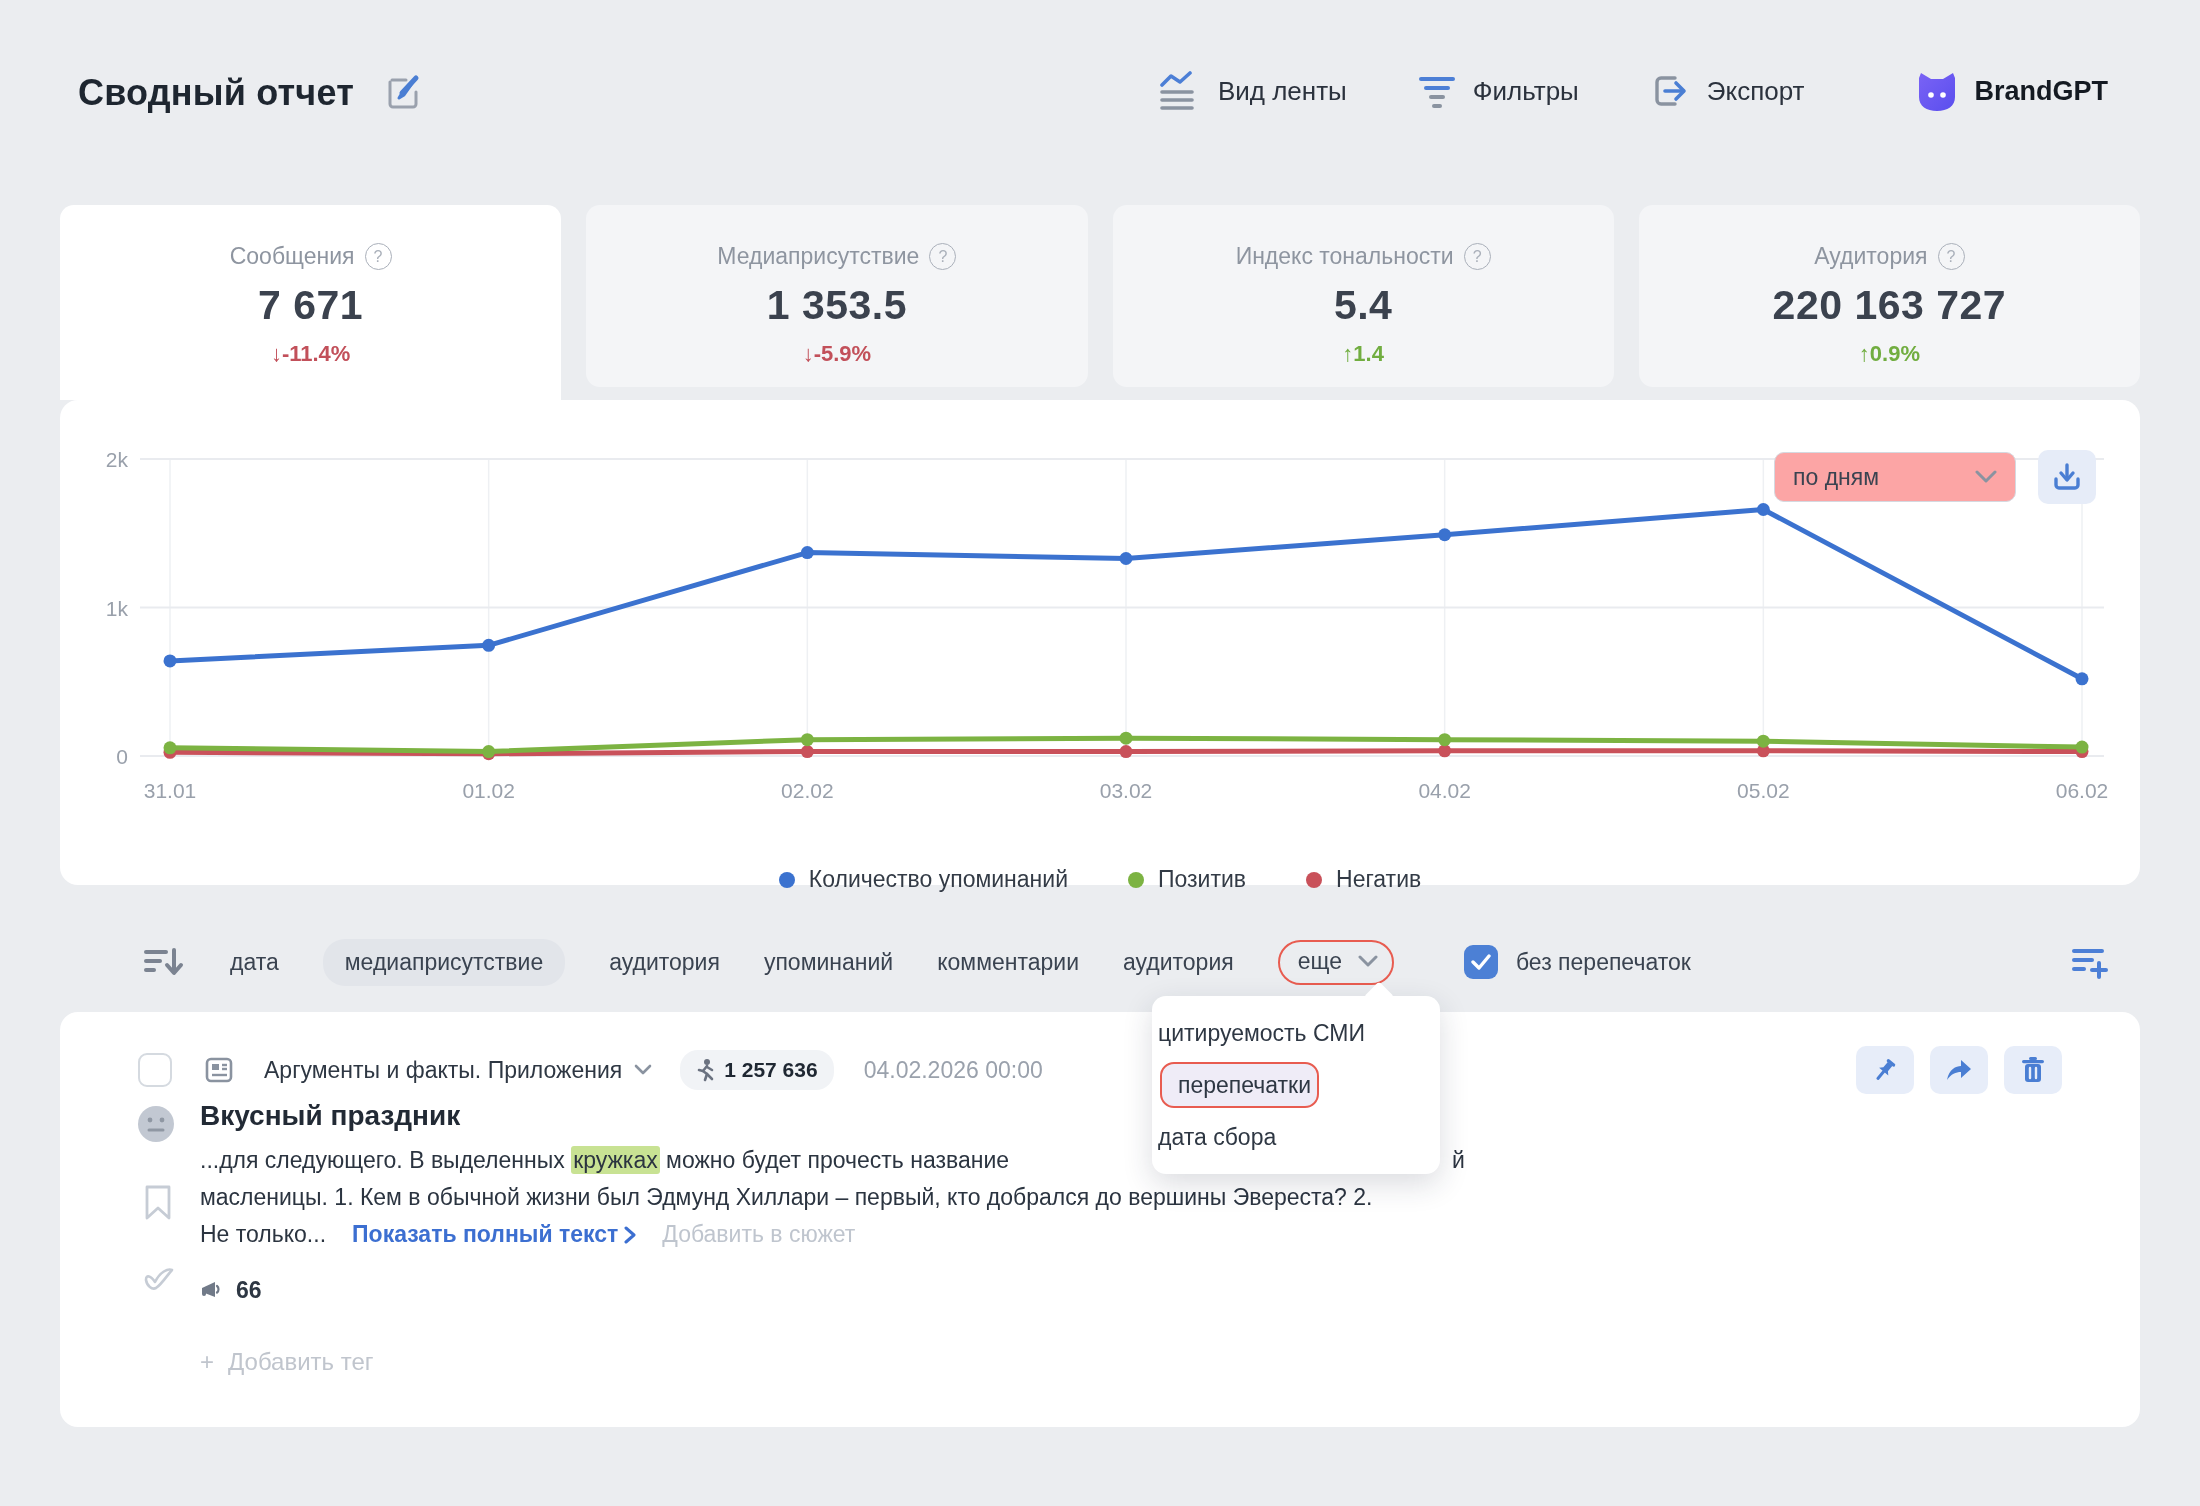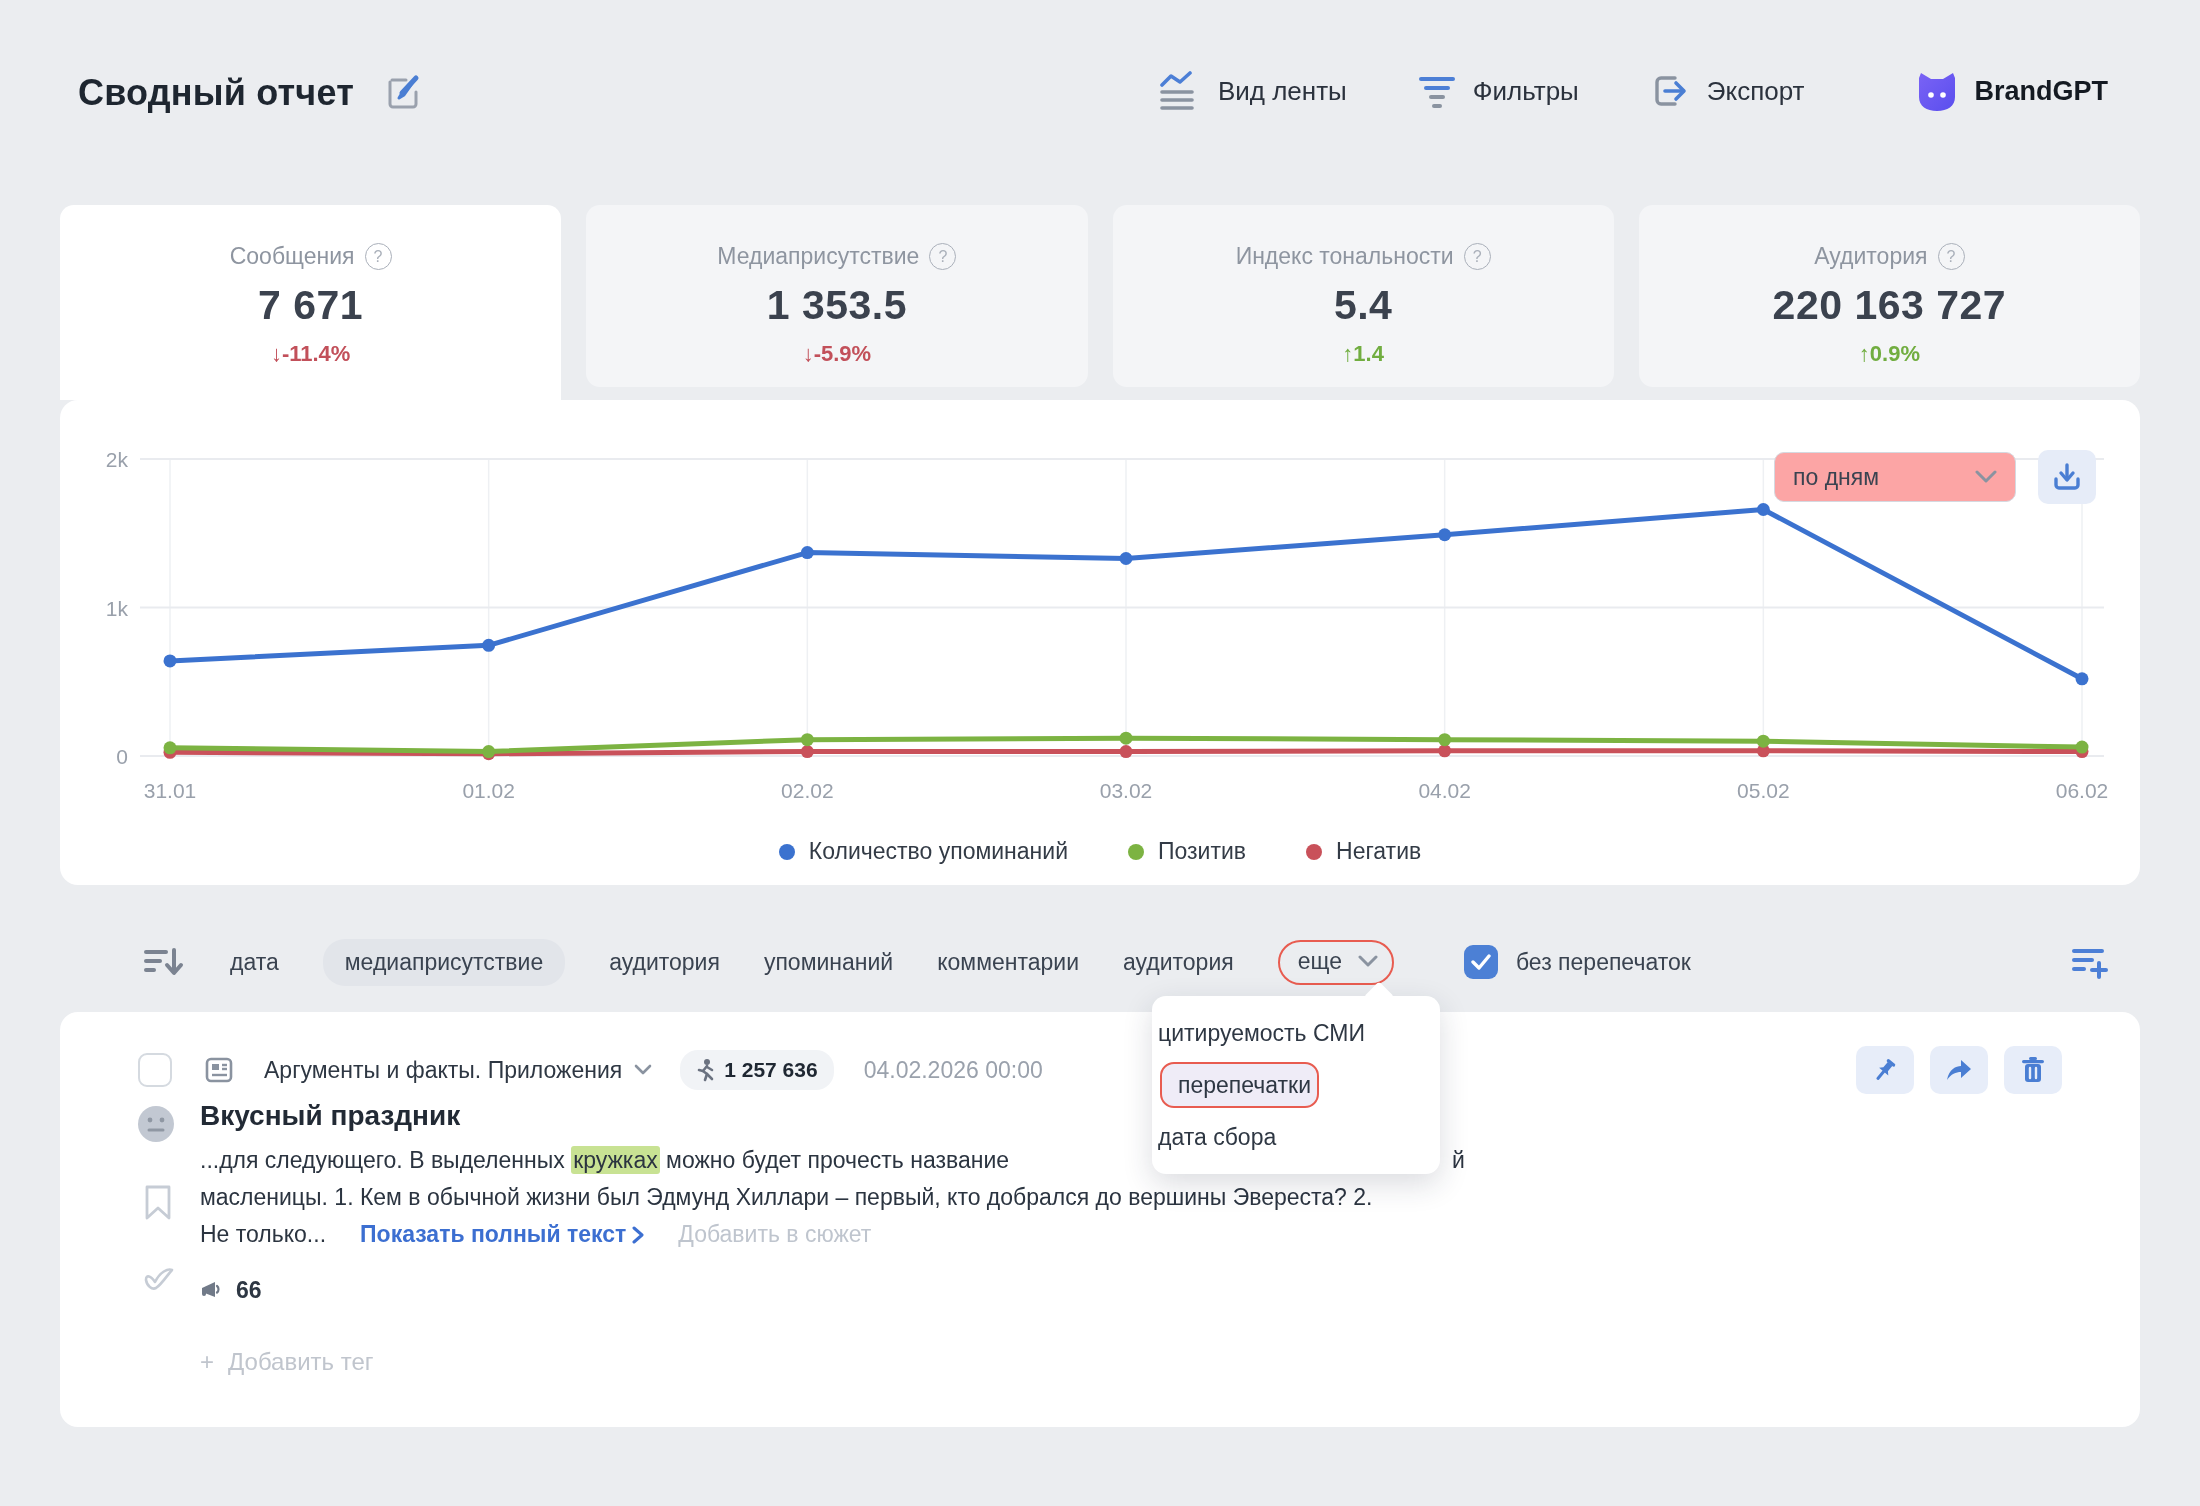--- a/index.html
+++ b/index.html
@@ -32,21 +32,21 @@
 
   
   .chart-panel{position:absolute;left:60px;top:400px;width:2080px;height:485px;background:#fff;border-radius:18px;}
   #chart-svg{position:absolute;left:0;top:0;}
   .interval-select{position:absolute;top:52px;right:124px;width:204px;height:48px;border:1.5px solid #d5d9e0;
       border-radius:10px;background:#fca5a5;display:flex;align-items:center;justify-content:space-between;
       padding:0 18px;font-size:23px;color:#3a4350;cursor:pointer;}
   .download-btn{position:absolute;top:50px;right:44px;width:58px;height:54px;background:#e6ecf8;border:none;
       border-radius:10px;display:flex;align-items:center;justify-content:center;cursor:pointer;}
   .legend{position:absolute;left:0;right:0;top:438px;display:flex;justify-content:center;gap:60px;}
-  .legend-item{display:flex;align-items:center;gap:14px;}
+  .legend-item{display:flex;align-items:center;gap:14px;margin-top:28px;}
   .legend-dot{width:16px;height:16px;border-radius:50%;}
   .legend-item .llbl{font-size:23px;color:#333b46;}
 
   
   .filter-bar{position:absolute;left:140px;top:936px;right:88px;height:52px;display:flex;align-items:center;gap:44px;}
   .ficon{background:none;border:none;padding:0;cursor:pointer;}
   .fitem{font-size:23px;color:#3a4350;cursor:pointer;background:none;border:none;padding:0;}
   .fitem.pill{background:#e2e5ea;border-radius:22px;padding:10px 22px;}
   .more-trigger{display:flex;align-items:center;gap:16px;border:2.5px solid #e85c50;border-radius:26px;
       padding:6px 14px 8px 18px;background:none;cursor:pointer;font-size:23px;color:#3a4350;justify-content:flex-end;}
@@ -63,21 +63,21 @@
   .reach-badge .rv{font-size:21px;font-weight:700;color:#1f2732;}
   .adate{margin-left:30px;font-size:23px;color:#9aa1ac;}
   .act-btns{display:flex;gap:16px;margin-left:auto;}
   .act-btn{width:58px;height:48px;background:#e7edf9;border:none;border-radius:10px;display:flex;align-items:center;justify-content:center;cursor:pointer;}
   .side-ic{position:absolute;background:none;border:none;padding:0;cursor:pointer;}
   .article-body{position:absolute;left:140px;top:88px;right:90px;}
   .atitle{font-size:28px;font-weight:700;color:#222a35;cursor:pointer;}
   .apara{margin-top:10px;font-size:23px;line-height:37px;color:#2b3440;position:relative;}
   .hl{background:#c8e293;border-radius:3px;padding:1px 2px;}
   .tailfrag{position:absolute;left:1252px;top:0;}
-  .line3{display:flex;align-items:center;gap:34px;}
+  .line3{display:flex;align-items:center;gap:26px;}
   .showfull{color:#3c6fd1;font-weight:600;cursor:pointer;background:none;border:none;font-size:23px;padding:0;display:flex;align-items:center;gap:6px;}
   .addstory{color:#bfc5ce;font-size:23px;cursor:pointer;background:none;border:none;padding:0;}
   .reposts{margin-top:24px;display:flex;align-items:center;gap:12px;cursor:pointer;}
   .reposts .rc{font-size:23px;font-weight:700;color:#2e3743;}
   .add-tag{margin-top:44px;color:#c0c5cd;font-size:24px;background:none;border:none;cursor:pointer;padding:0;display:flex;gap:14px;align-items:center;}
 
   
   .more-menu{position:absolute;left:1152px;top:996px;width:288px;background:#fff;border-radius:14px;
       box-shadow:0 10px 30px rgba(30,40,60,.16);padding:10px 0;z-index:20;}
   .menu-caret{position:absolute;left:216px;top:-10px;width:22px;height:22px;background:#fff;transform:rotate(45deg);border-radius:4px;}

